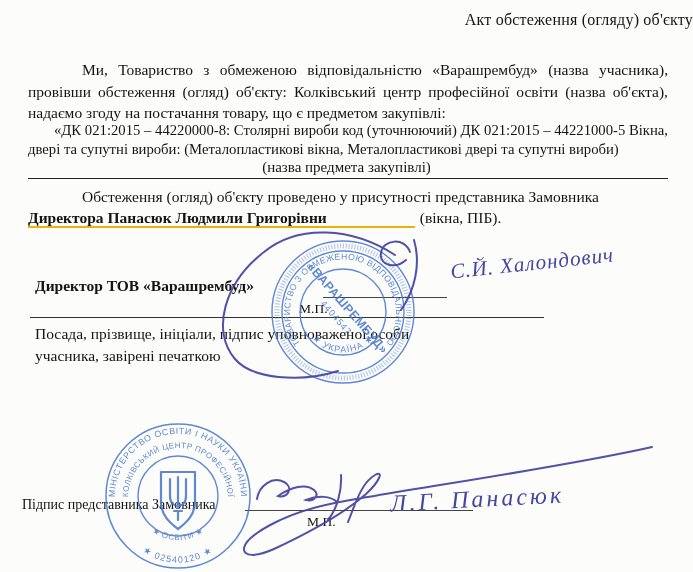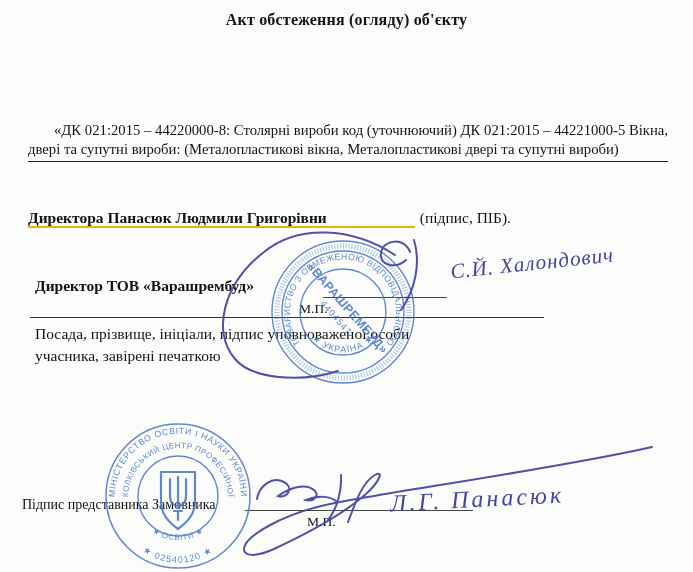--- a/index.html
+++ b/index.html
@@ -2,24 +2,24 @@
 <html><head>
 <meta charset="utf-8">
 <style>
   html,body{margin:0;padding:0;background:#e8e8e8;}
   .page{
     position:relative;width:693px;height:572px;margin:0 auto;
     background:#fcfcfb;overflow:hidden;
     font-family:"Liberation Serif","DejaVu Serif",serif;color:#141414;
   }
   .abs{position:absolute;}
-  .title{top:11px;left:0;width:100%;text-align:center;font-weight:bold;font-size:16px;letter-spacing:.2px;}
+  .title{top:11px;left:0;width:100%;text-align:right;font-weight:normal;font-size:16px;letter-spacing:.2px;}
   .para{left:28px;width:640px;text-align:justify;font-size:15.5px;line-height:21.5px;}
   #intro{top:59px;text-indent:54px;}
-  #dk{top:121px;font-size:14.7px;line-height:18.5px;text-indent:26px;padding-bottom:3px;border-bottom:1.5px solid #222;}
+  #dk{top:121px;font-size:14.7px;line-height:18.5px;text-indent:26px;padding-bottom:20px;border-bottom:1.5px solid #222;}
   #dk-caption{top:159px;left:0;width:100%;text-align:center;font-size:15px;}
   #presence{top:188px;left:28px;width:640px;text-indent:54px;font-size:15.5px;}
   #rep-line{top:209px;left:28px;font-size:15.5px;white-space:nowrap;}
   .rep-underline{font-weight:bold;border-bottom:2px solid #eab308;padding-right:88px;}
   .rep-tail{margin-left:5px;}
   #director{top:277px;left:35px;font-weight:bold;font-size:15.5px;}
   .rule{border-top:1.5px solid #444;height:0;}
   #line-short{top:297px;left:323px;width:124px;}
   #mp1{top:301px;left:299px;font-size:13.5px;}
   #line-long{top:317px;left:30px;width:514px;border-top:1.7px solid #333;}
@@ -34,27 +34,30 @@
   svg text{font-family:"Liberation Sans","DejaVu Sans",sans-serif;}
   #ink-overlay{top:0;left:0;pointer-events:none;}
 </style>
 </head>
 <body>
 
 <div class="page">
 
   <div class="abs title">Акт обстеження (огляду) об'єкту</div>
 
+  <div class="abs para" id="intro">Ми, Товариство з обмеженою відповідальністю «Варашрембуд» (назва учасника), провівши обстеження (огляд) об'єкту: Колківський центр професійної освіти (назва об'єкта), надаємо згоду на постачання товару, що є предметом закупівлі:</div>
 
   <div class="abs para" id="dk">«ДК 021:2015 – 44220000-8: Столярні вироби код (уточнюючий) ДК 021:2015 – 44221000-5 Вікна, двері та супутні вироби: (Металопластикові вікна, Металопластикові двері та супутні вироби)</div>
 
+  <div class="abs" id="dk-caption">(назва предмета закупівлі)</div>
 
+  <div class="abs" id="presence">Обстеження (огляд) об'єкту проведено у присутності представника Замовника</div>
 
   <div class="abs" id="rep-line">
-    <span class="rep-underline">Директора Панасюк Людмили Григорівни</span><span class="rep-tail">(підпис, ПІБ).</span>
+    <span class="rep-underline">Директора Панасюк Людмили Григорівни</span><span class="rep-tail">(вікна, ПІБ).</span>
   </div>
 
   <div class="abs" id="director">Директор ТОВ «Варашрембуд»</div>
 
   <div class="abs rule" id="line-short"></div>
   <div class="abs" id="mp1">М.П.</div>
   <div class="abs rule" id="line-long"></div>
 
   <div class="abs" id="note">Посада, прізвище, ініціали, підпис уповноваженої особи учасника, завірені печаткою</div>
 

